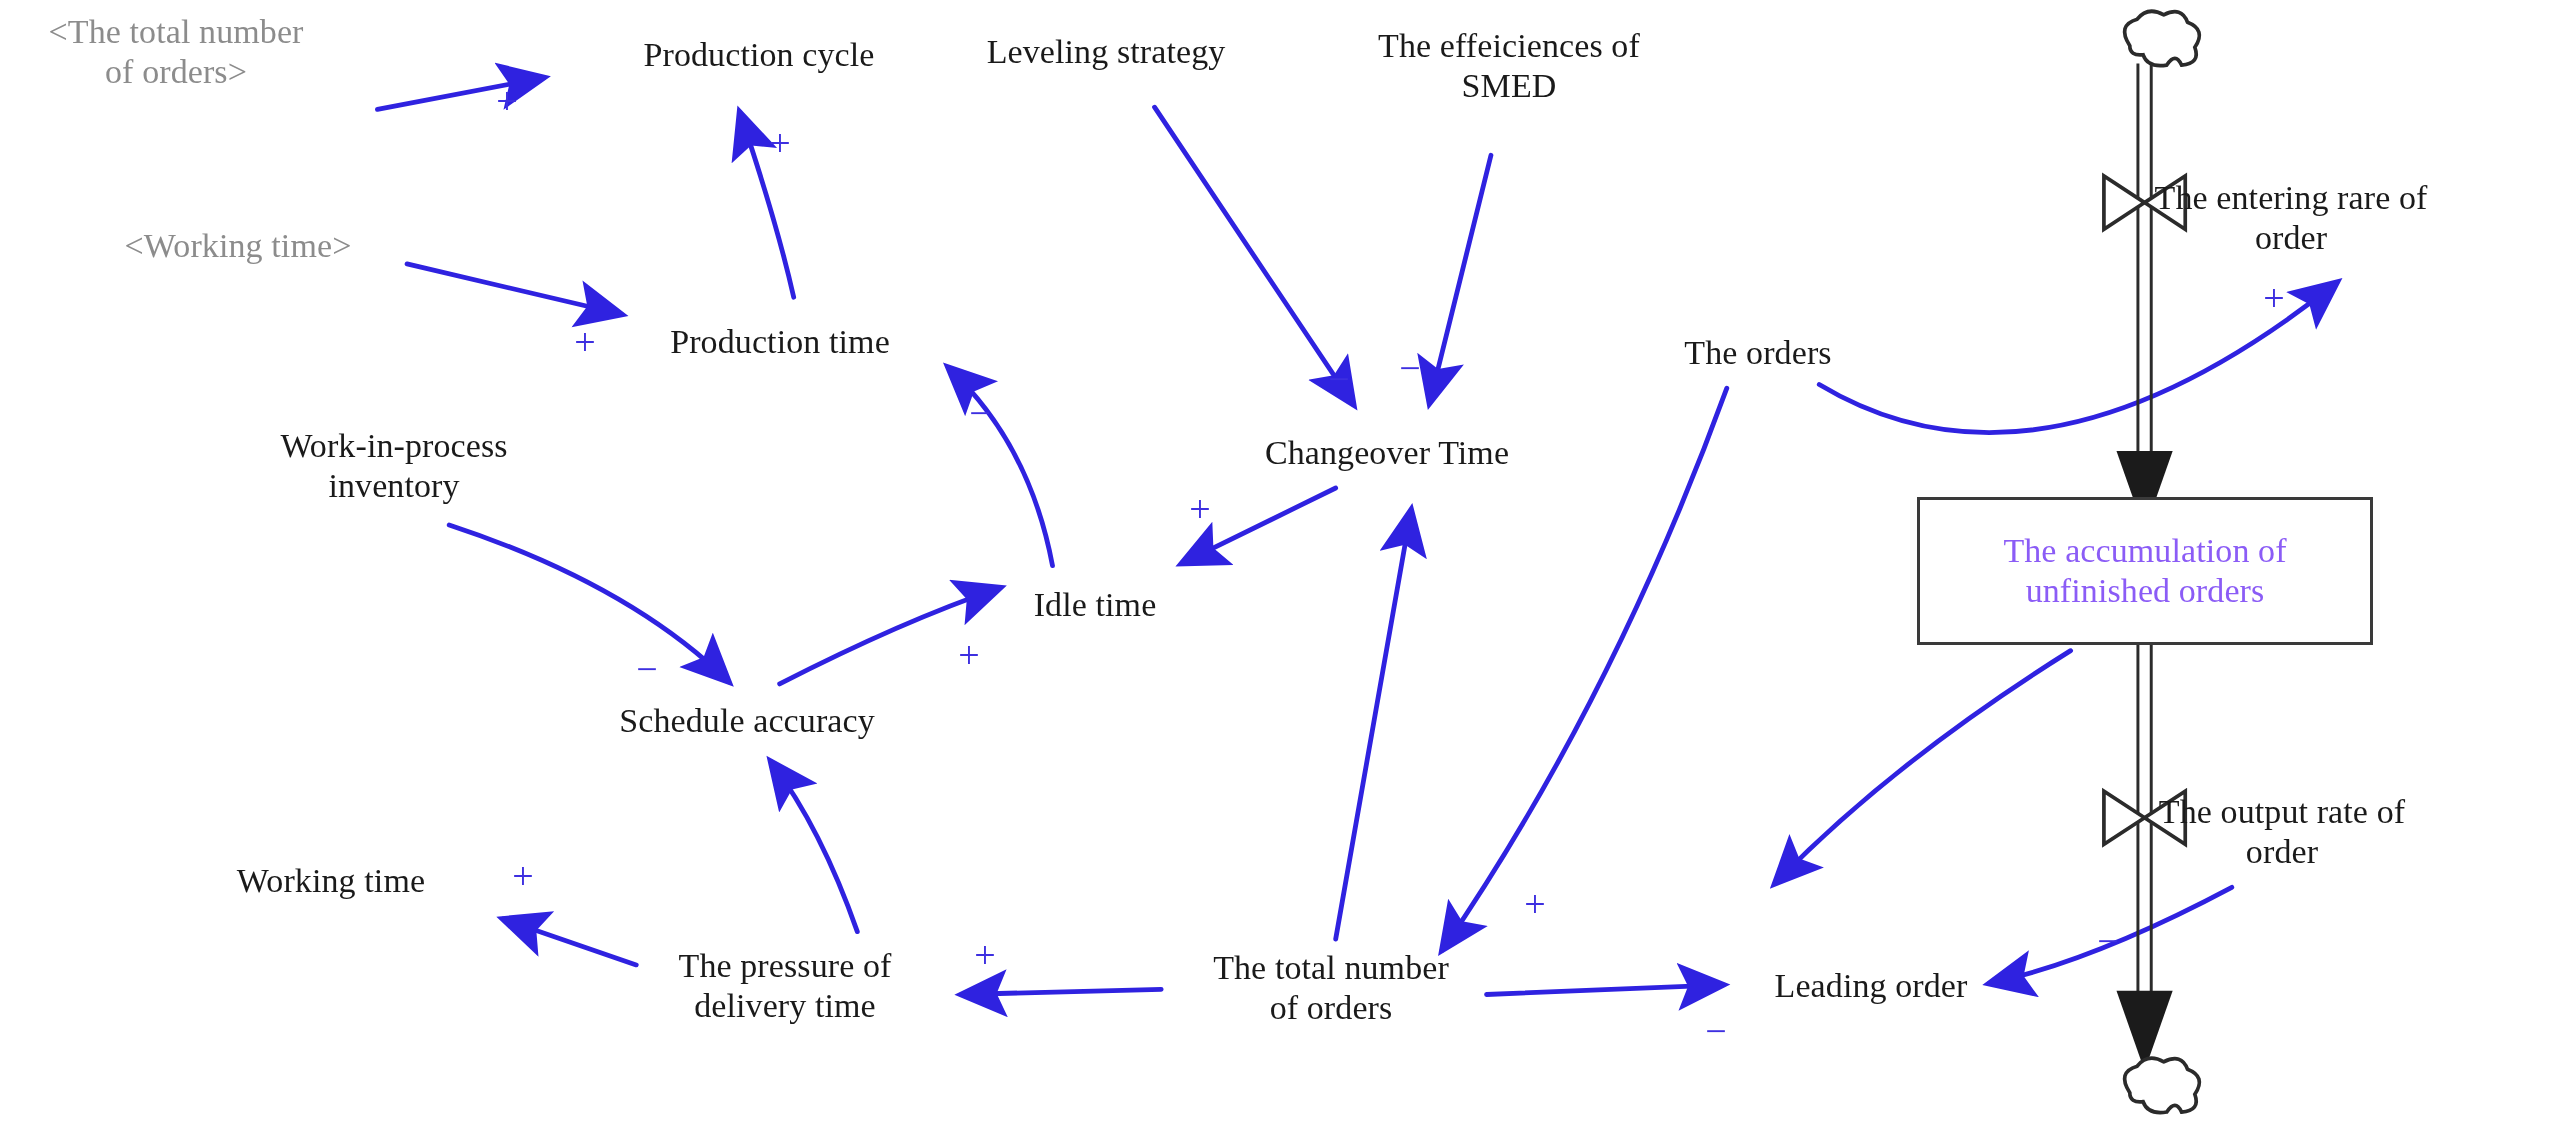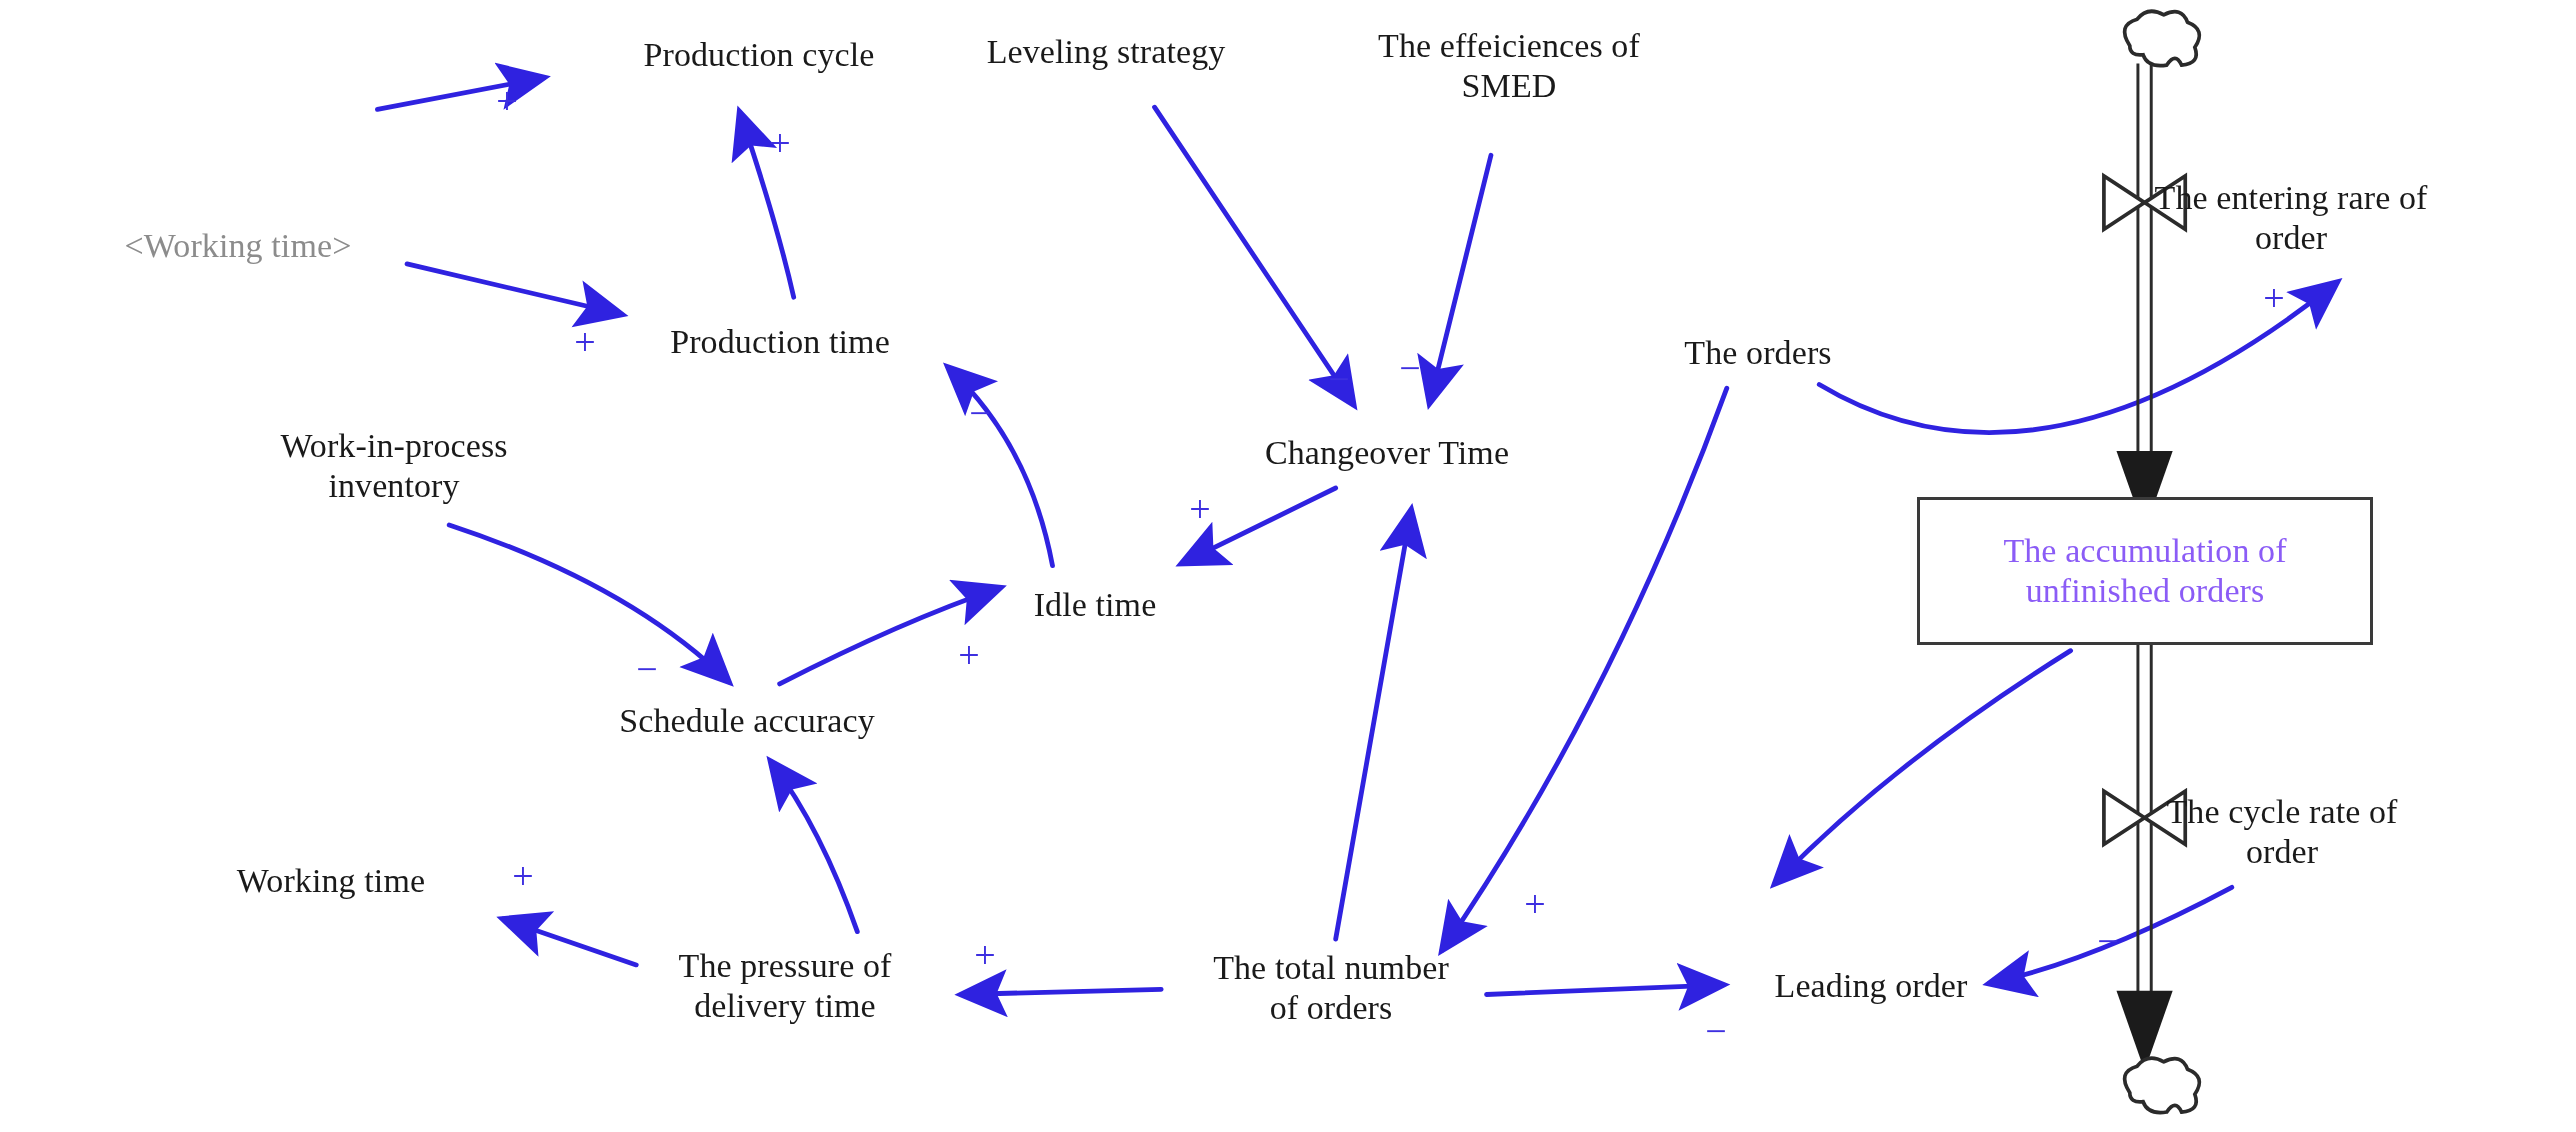--- a/index.html
+++ b/index.html
@@ -139,20 +139,22 @@
       </g>
 
       <path d="M 2880,1478 Q 2862,1450 2890,1442 Q 2904,1424 2926,1436 Q 2950,1424 2958,1446
                Q 2984,1456 2968,1480 Q 2976,1502 2950,1504 Q 2942,1486 2930,1504
                Q 2904,1508 2898,1490 Q 2880,1492 2880,1478 Z" fill="#ffffff" stroke="#2b2b2b" stroke-width="5"></path>
     </g>
   </svg>
 
   <div class="stock-box" style="left:2145px; top:571px; width:456px; height:148px;"></div>
 
+  <div class="node-label shadow-var" style="left:176px; top:52px;">&lt;The total number
+of orders&gt;</div>
 
   <div class="node-label" style="left:719px; top:55px;margin-left:40px;">Production cycle</div>
 
   <div class="node-label" style="left:1106px; top:52px;">Leveling strategy</div>
 
   <div class="node-label" style="left:1509px; top:66px;">The effeiciences of
 SMED</div>
 
   <div class="node-label shadow-var" style="left:238px; top:246px;">&lt;Working time&gt;</div>
 
@@ -168,21 +170,21 @@
 
   <div class="node-label" style="left:1387px; top:453px;">Changeover Time</div>
 
   <div class="node-label stock-label" style="left:2145px; top:571px;">The accumulation of
 unfinished orders</div>
 
   <div class="node-label" style="left:1095px; top:605px;">Idle time</div>
 
   <div class="node-label" style="left:747px; top:721px;">Schedule accuracy</div>
 
-  <div class="node-label" style="left:2282px; top:832px;">The cycle rate of
+  <div class="node-label" style="left:2282px; top:832px;">The output rate of
 order</div>
 
   <div class="node-label" style="left:331px; top:881px;">Working time</div>
 
   <div class="node-label" style="left:785px; top:986px;">The pressure of
 delivery time</div>
 
   <div class="node-label" style="left:1331px; top:988px;">The total number
 of orders</div>
 

